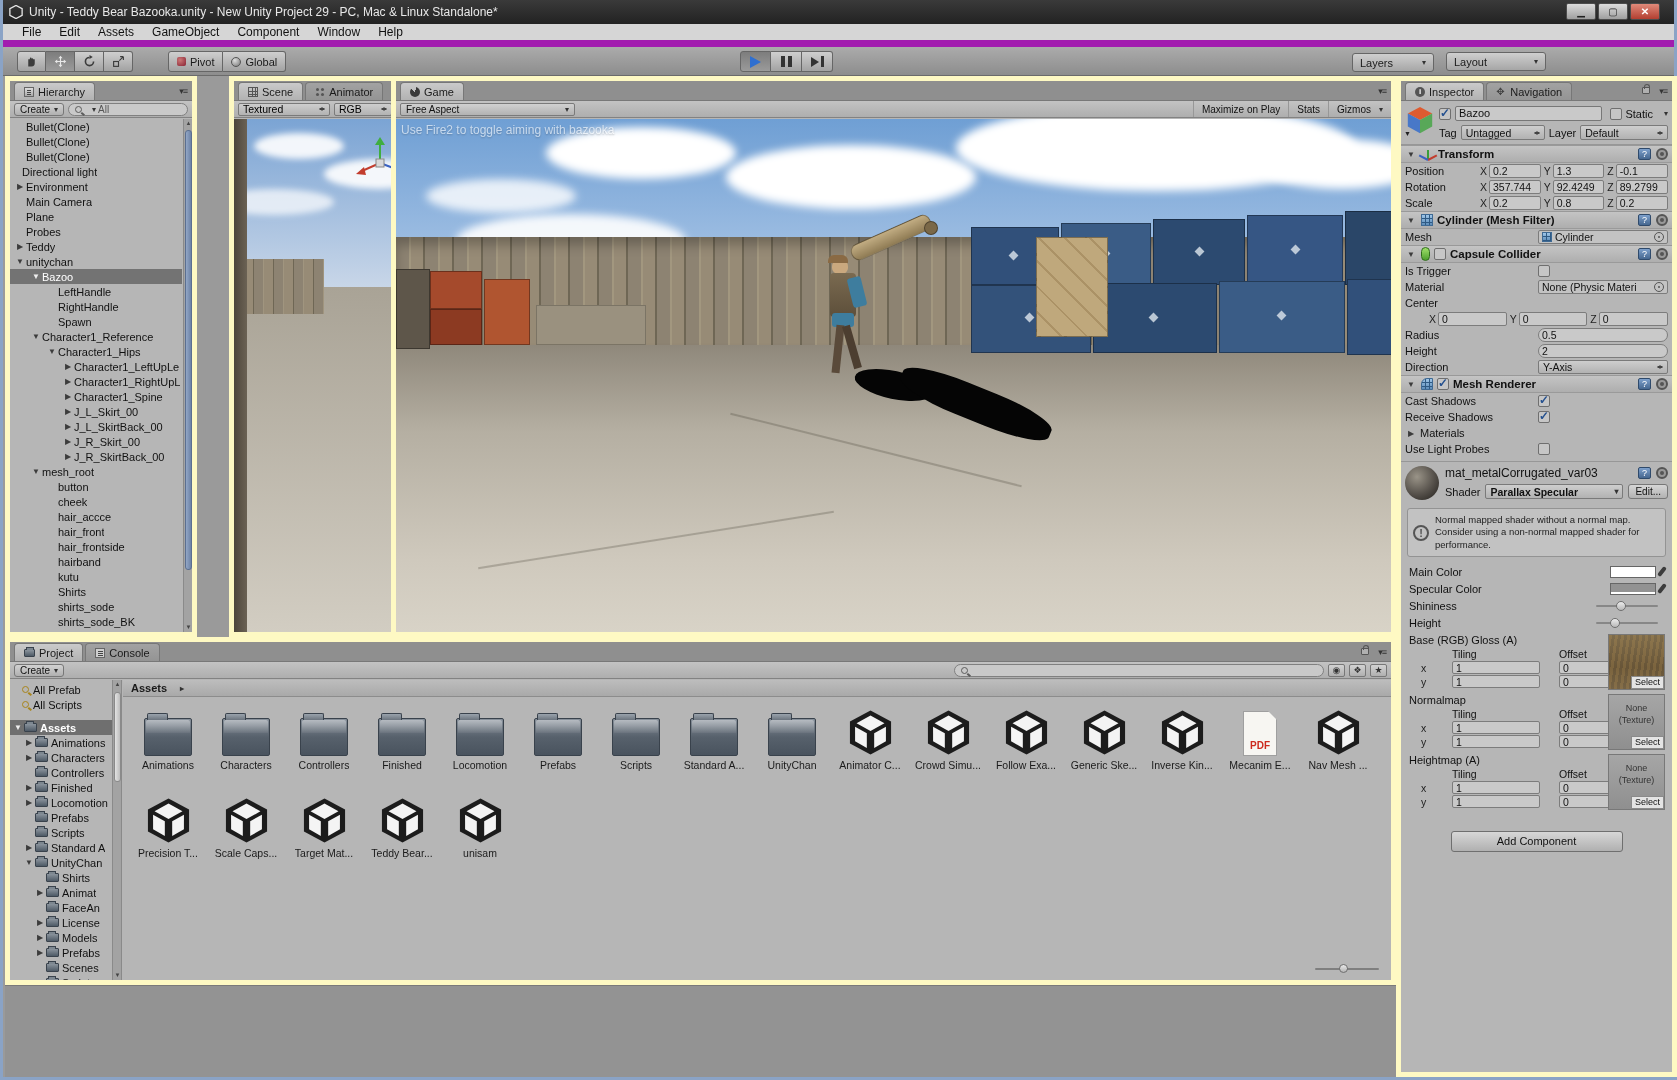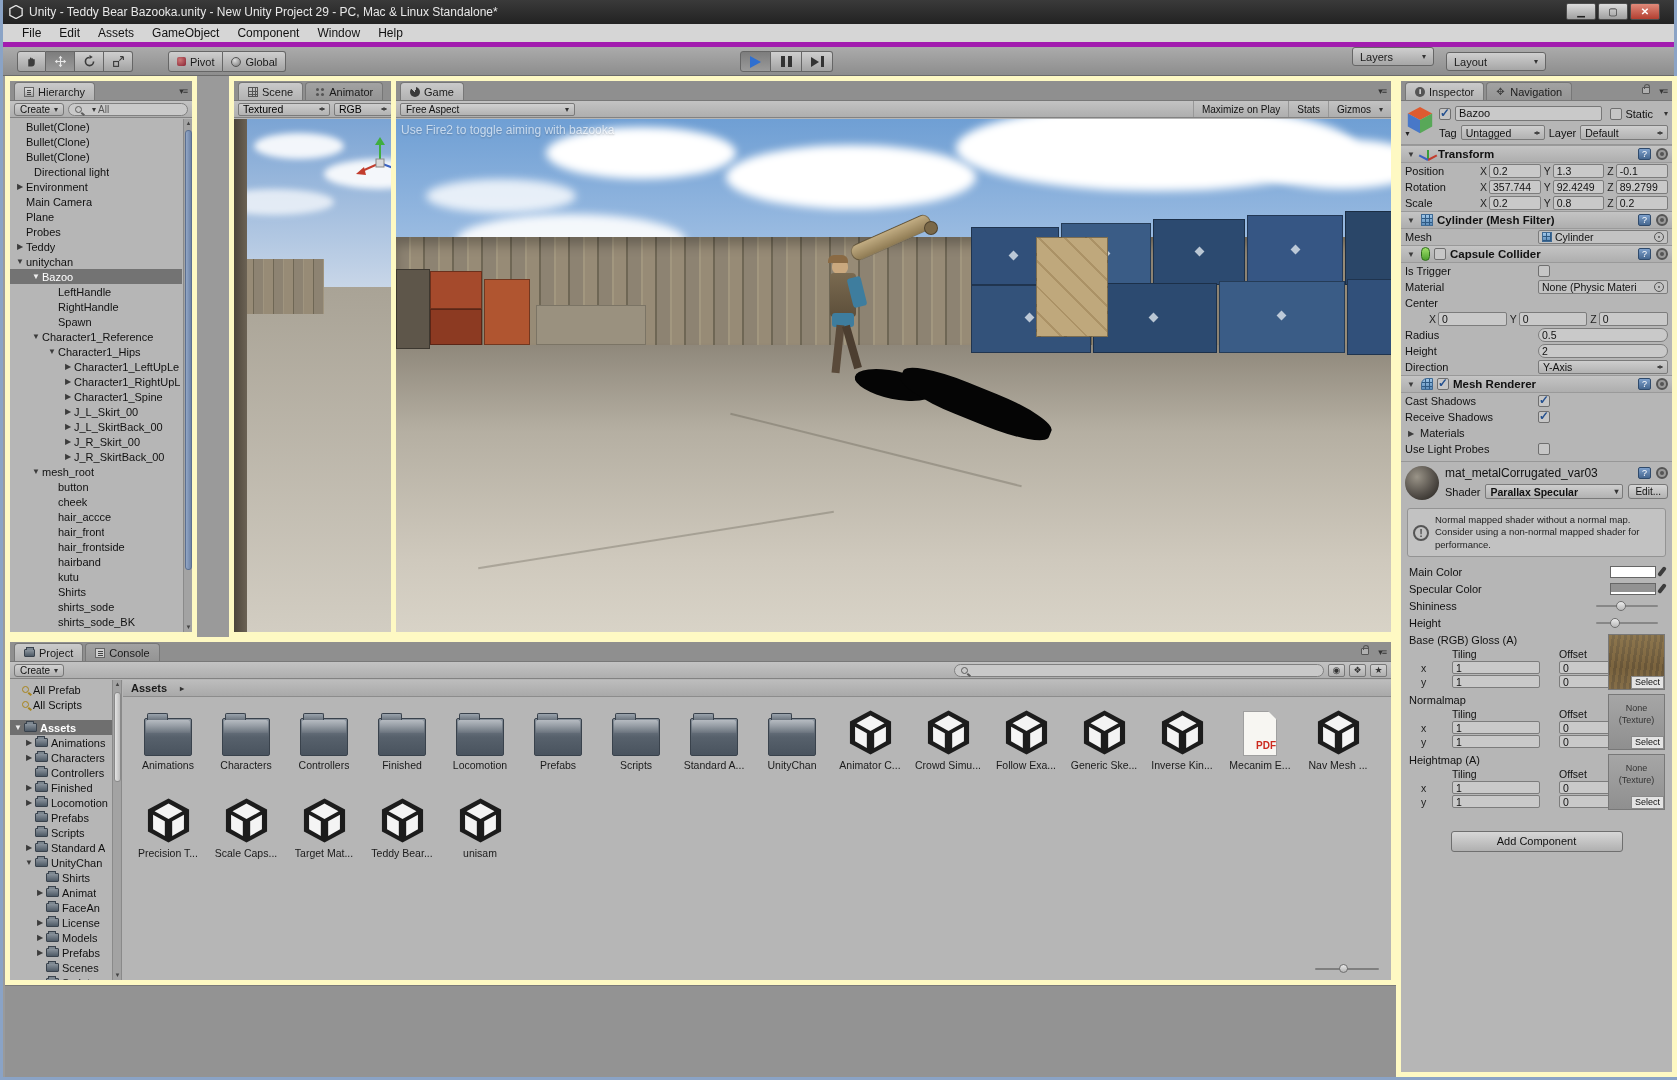--- a/index.html
+++ b/index.html
@@ -5,21 +5,21 @@
   *{box-sizing:border-box;margin:0;padding:0;font-family:"Liberation Sans",sans-serif;}
   html,body{width:1677px;height:1080px;overflow:hidden;background:#6d89ad;}
   .window{position:absolute;inset:0;background:#9a9a9a;border-left:3px solid #8fa3c8;border-left-color:#8aa3c6;border-right:3px solid #8aa3c6;border-bottom:3px solid #8aa3c6;}
   
   .titlebar{position:absolute;left:0;top:0;right:0;height:24px;background:linear-gradient(#3a3a3a,#222);display:flex;align-items:center;padding:0 6px;}
   .titlebar .ttext{color:#e8e8e8;font-size:12px;margin-left:6px;white-space:nowrap;}
   .winbtns{position:absolute;right:14px;top:3px;display:flex;gap:2px;}
   .wbtn{width:30px;height:17px;background:linear-gradient(#dcdcdc,#9f9f9f);border:1px solid #4c4c4c;border-radius:2px;color:#222;font-size:10px;line-height:15px;text-align:center;}
   .wbtn.close{background:linear-gradient(#e08a7a,#b33f31);color:#fff;font-weight:bold;}
   
-  .menubar{position:absolute;left:0;top:24px;right:0;height:23px;background:#d6d6d6;border-bottom:5px solid #a21caf;display:flex;align-items:center;padding-left:10px;}
+  .menubar{position:absolute;left:0;top:24px;right:0;height:23px;background:#d6d6d6;border-bottom:7px solid #a21caf;display:flex;align-items:center;padding-left:10px;}
   .menu-item{font-size:12px;color:#111;padding:0 9px;height:100%;display:flex;align-items:center;}
   
   .toolbar{position:absolute;left:0;top:47px;right:0;height:29px;background:linear-gradient(#ababab,#8d8d8d);border-bottom:1px solid #6b6b6b;}
   .toolgrp{position:absolute;top:4px;display:flex;}
   .tbtn{width:29px;height:21px;background:linear-gradient(#cfcfcf,#a2a2a2);border:1px solid #666;border-left:none;display:flex;align-items:center;justify-content:center;}
   .tbtn:first-child{border-left:1px solid #666;border-radius:3px 0 0 3px;}
   .tbtn:last-child{border-radius:0 3px 3px 0;}
   .tbtn.on{background:linear-gradient(#7d7d7d,#9a9a9a);}
   .pgbtn{height:21px;background:linear-gradient(#cfcfcf,#a2a2a2);border:1px solid #666;border-left:none;font-size:11px;display:flex;align-items:center;padding:0 8px;gap:4px;color:#1a1a1a;}
   .pgbtn:first-child{border-left:1px solid #666;border-radius:3px 0 0 3px;}
@@ -103,21 +103,21 @@
   #a-grid{position:absolute;left:6px;top:24px;right:10px;bottom:20px;display:flex;flex-wrap:wrap;align-content:flex-start;}
   .gcell{width:78px;height:76px;margin-bottom:12px;display:flex;flex-direction:column;align-items:center;}
   .gicon{height:52px;display:flex;align-items:flex-end;justify-content:center;}
   .glabel{font-size:10.5px;color:#1b1b1b;margin-top:3px;white-space:nowrap;overflow:hidden;max-width:76px;}
   .folder{width:48px;height:38px;position:relative;background:linear-gradient(180deg,#87909a,#57616c 50%,#49535e);border:1px solid #39424c;border-radius:2px;}
   .folder::before{content:'';position:absolute;top:-6px;left:2px;width:19px;height:6px;background:linear-gradient(#9aa3ac,#6b747e);border:1px solid #39424c;border-bottom:none;border-radius:2px 2px 0 0;}
   .folder::after{content:'';position:absolute;left:1px;top:1px;right:1px;height:13px;background:linear-gradient(rgba(255,255,255,.4),rgba(255,255,255,.05));border-radius:2px 2px 0 0;}
   .ucube{width:47px;height:47px;}
   .pdf{width:34px;height:45px;background:#f7f6f2;border:1px solid #9f9f9f;position:relative;}
   .pdf::before{content:'';position:absolute;right:-1px;top:-1px;border-style:solid;border-width:0 9px 9px 0;border-color:transparent #b6b6b6 transparent transparent;}
-  .pdf-txt{position:absolute;bottom:4px;left:0;right:0;text-align:right;font-size:10px;font-weight:bold;color:#cc2a1e;}
+  .pdf-txt{position:absolute;bottom:4px;left:0;right:0;text-align:center;font-size:10px;font-weight:bold;color:#cc2a1e;}
   .zoomslider{position:absolute;right:12px;bottom:6px;width:64px;height:10px;}
   .zoomslider .track{position:absolute;left:0;right:0;top:4px;height:2px;background:#7f7f7f;border-radius:1px;}
   .zoomslider .knob{position:absolute;top:0;left:24px;width:9px;height:9px;border-radius:50%;background:linear-gradient(#e9e9e9,#b5b5b5);border:1px solid #6f6f6f;}
   .locky{width:8px;height:7px;border:1px solid #555;border-radius:1px;position:relative;background:#b0b0b0;}
   .locky::before{content:'';position:absolute;left:1px;top:-4px;width:4px;height:4px;border:1px solid #555;border-bottom:none;border-radius:3px 3px 0 0;}
   
   #insp{left:1393px;top:76px;width:281px;height:1001px;}
   .icontent{position:absolute;top:20px;left:0;right:0;bottom:0;overflow:hidden;font-size:11px;color:#111;}
   .objhead{padding:4px 4px 3px 4px;border-bottom:1px solid #979797;display:flex;gap:4px;}
   .objcube{width:30px;height:30px;flex:none;position:relative;}
@@ -282,21 +282,21 @@
             <i></i>
           </span>
         </div>
       <div class="tbtn" style="width:31px;">
           <span class="step-grp">
             <span class="step-tri"></span>
             <span class="step-bar"></span>
           </span>
         </div>
     </div>
-    <div class="ddbtn" style="position:absolute;right:240px;top:0;width:82px;">
+    <div class="ddbtn" style="position:absolute;right:240px;top:6px;width:82px;">
         <span>Layers</span>
         <span class="caret">▾</span>
       </div>
     <div class="ddbtn" style="position:absolute;right:128px;top:5px;width:100px;">
         <span>Layout</span>
         <span class="caret">▾</span>
       </div>
   </div>
 
   <div class="panel" id="hier">
@@ -324,21 +324,21 @@
           <span class="tlabel">Bullet(Clone)</span>
         </div>
         <div class="titem" style="padding-left: 4px;">
           <span class="tri"></span>
           <span class="tlabel">Bullet(Clone)</span>
         </div>
         <div class="titem" style="padding-left: 4px;">
           <span class="tri"></span>
           <span class="tlabel">Bullet(Clone)</span>
         </div>
-        <div class="titem" style="padding-left: 12px; text-align: right;">
+        <div class="titem" style="padding-left: 0; text-align: right;">
           <span class="tri"></span>
           <span class="tlabel">Directional light</span>
         </div>
         <div class="titem" style="padding-left: 4px;">
           <span class="tri">▶</span>
           <span class="tlabel">Environment</span>
         </div>
         <div class="titem" style="padding-left: 4px;">
           <span class="tri"></span>
           <span class="tlabel">Main Camera</span>

